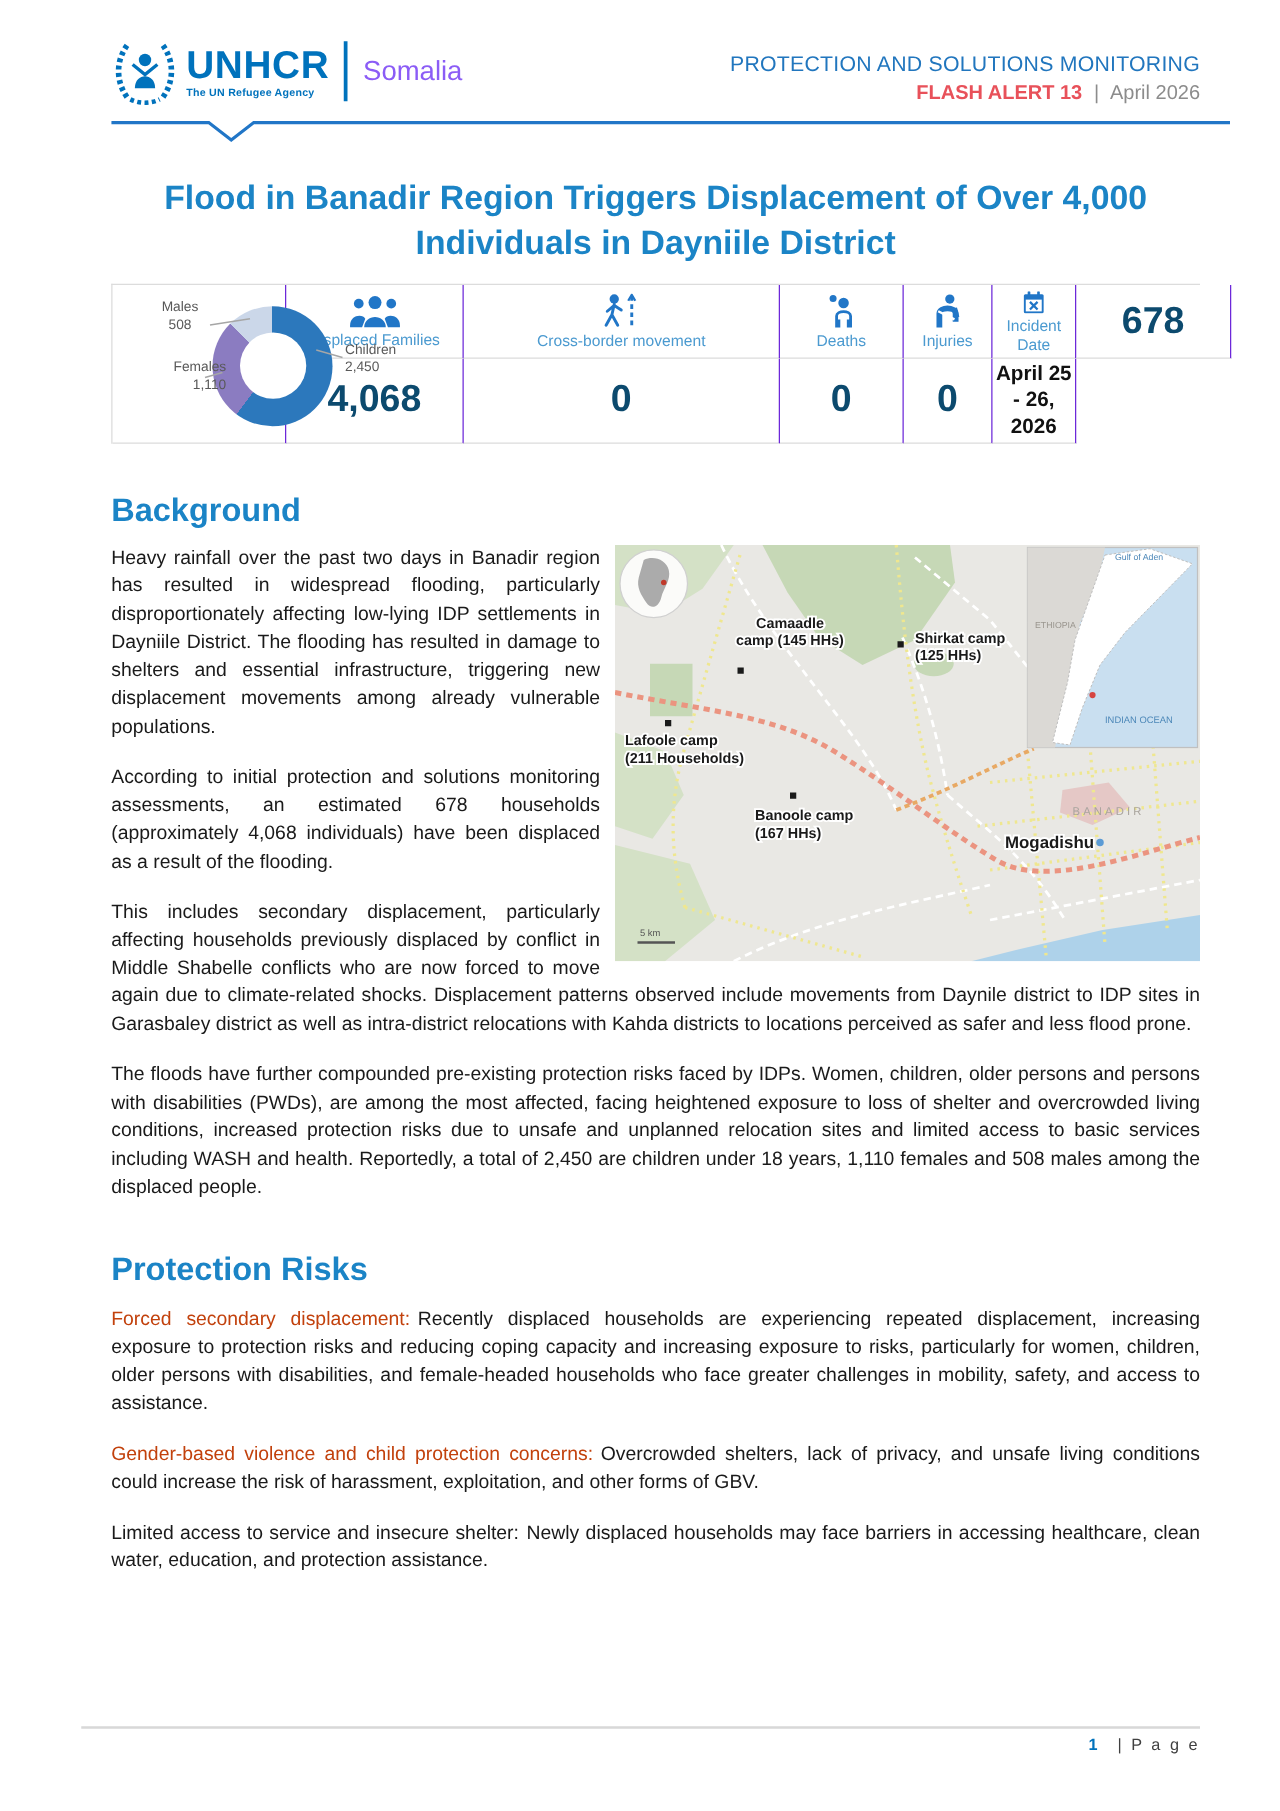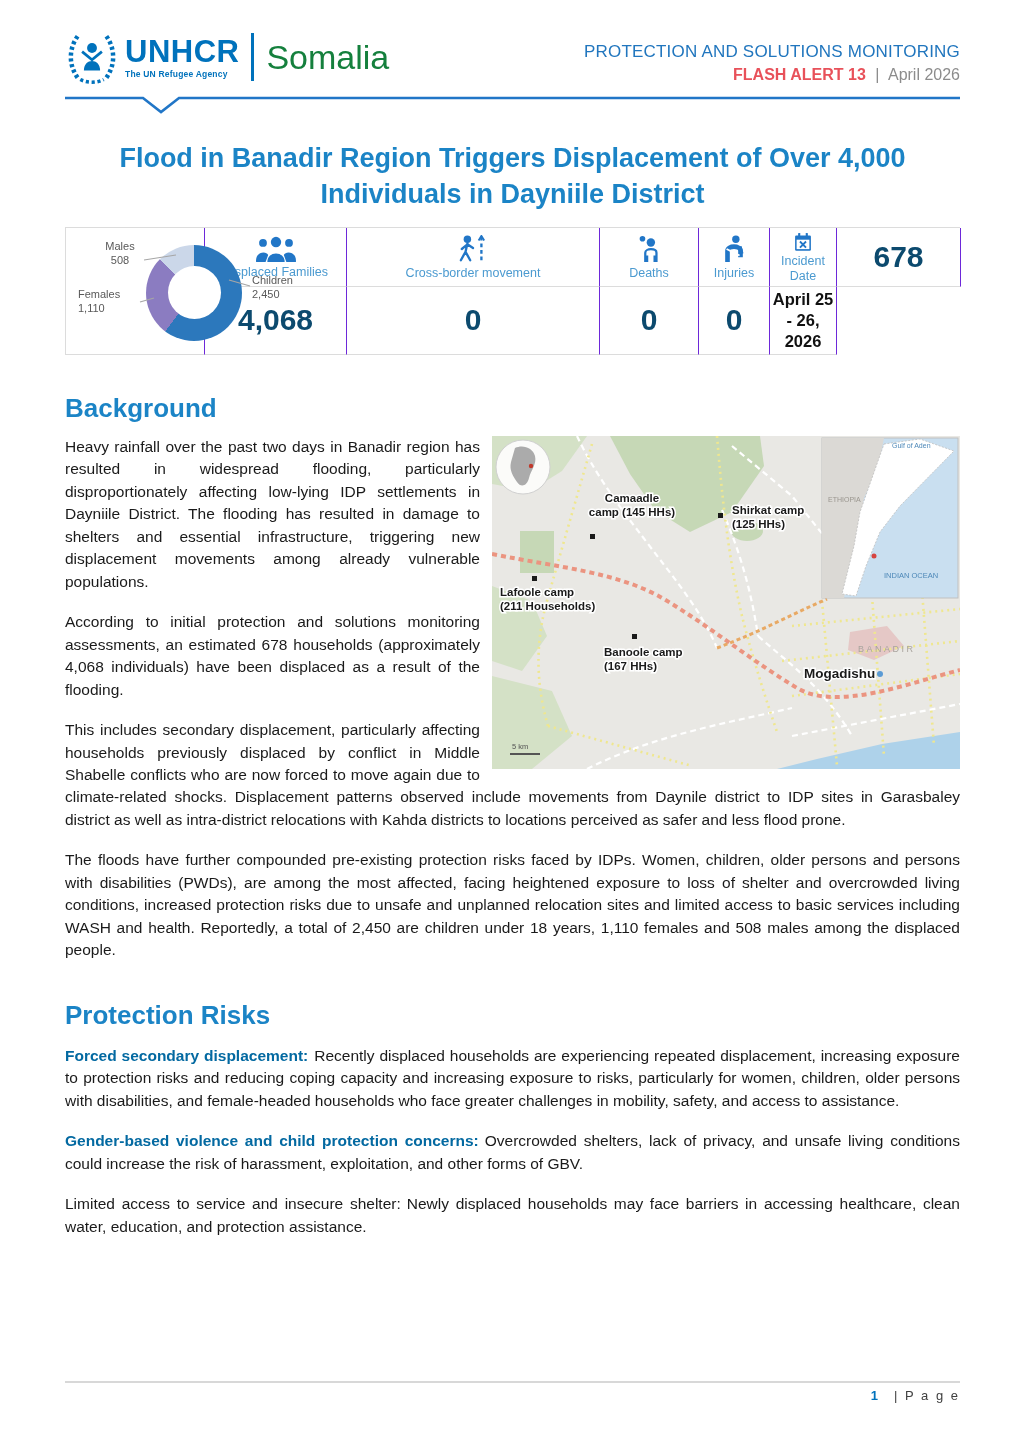--- a/index.html
+++ b/index.html
@@ -1,29 +1,29 @@
 <!DOCTYPE html>
 <html><head>
 <meta charset="utf-8">
 <style>
   * { margin:0; padding:0; box-sizing:border-box; }
   html,body { background:#fff; }
   body { font-family:"Liberation Sans", sans-serif; color:#1a1a1a; }
   .page { position:relative; width:1024px; height:1449px; background:#fff; overflow:hidden; }
-  .content { padding:30px 64px 0 65px; }
+  .content { padding:30px 64px 0 65px;margin-left:24px; }
 
   
   .header { display:flex; justify-content:space-between; align-items:flex-start; }
   .logo-block { display:flex; align-items:center; }
   .emblem { flex:0 0 auto; }
   .logo-text { margin-left:6px; }
   .logo-unhcr { font-size:31px; font-weight:bold; color:#0072BC; letter-spacing:.5px; line-height:1; }
   .logo-tagline { font-size:8.5px; font-weight:bold; color:#0072BC; margin-top:2px; letter-spacing:.2px; }
   .logo-divider { width:3px; height:48px; background:#0072BC; margin:0 12px; }
-  .logo-country { font-size:34px; color:#15803d; line-height:1; }
+  .logo-country { font-size:22px; color:#8b5cf6; line-height:1; }
   .header-right { text-align:right; padding-top:12px; }
   .hr-line1 { font-size:17px; font-weight:normal; color:#2176BE; letter-spacing:.2px; }
   .hr-line2 { font-size:16px; margin-top:4px;text-align:right; }
   .hr-alert { color:#E8515A; font-weight:bold; }
   .hr-sep { color:#8C8C8C; margin:0 5px; }
   .hr-date { color:#8C8C8C; }
 
   .rule-svg { display:block; margin-top:12px; }
 
   
@@ -35,31 +35,31 @@
   .cell-head { padding:5px 3px 3px; }
   .stat-label { font-size:12.5px; color:#4B9AD0; line-height:1.15; margin-top:3px; }
   .stat-value { font-size:30px; font-weight:bold; color:#0c4a6e; }
   .stat-date { font-size:16.5px; font-weight:bold; color:#111; line-height:1.25; }
   .chart-cell { grid-row:1 / span 2; position:relative; }
 
   .donut { position:absolute; left:80px; top:17px; width:96px; height:96px; border-radius:50%; }
   .donut-hole { position:absolute; left:50%; top:50%; width:53px; height:53px; margin:-26.5px 0 0 -26.5px; border-radius:50%; background:#fff; }
   .callout { position:absolute; font-size:11px; color:#595959; line-height:1.25; }
   .co-males { left:30px; top:12px; width:48px; text-align:center; }
-  .co-females { left:12px; top:60px; width:52px; text-align:left; }
+  .co-females { left:39px; top:60px; width:52px; text-align:right; }
   .co-children { left:186px; top:46px; width:60px; text-align:left; }
   .leader-lines { position:absolute; left:0; top:0; }
 
   
   .section-heading { margin-top:38px; font-size:26px; font-weight:bold; color:#1B84C6; }
   .bg-body { margin-top:12px; }
   .bg-body p, .pr-item { font-size:15.5px; line-height:1.45; text-align:justify; margin-bottom:18px; }
   .map-figure { float:right; width:468px; height:333px; margin-left:12px; margin-bottom:8px; }
   .map-figure svg { display:block; }
-  .lead { font-weight:bold; color:#0369a1; margin-right:6px; }
+  .lead { font-weight:normal; color:#c2410c; margin-right:6px; }
   .lead-plain { font-weight:400; color:#1a1a1a; }
   .pr-body { margin-top:14px; }
 
   
   .footer { position:absolute; left:65px; right:64px; top:1381px; border-top:2px solid #D8D8D8; padding-top:5px; text-align:right; font-size:13px; }
   .footer .pg-num { color:#0072BC; font-weight:bold; }
   .footer .pg-label { color:#404040; letter-spacing:2px; margin-left:16px; }
 </style>
 </head>
 <body>

